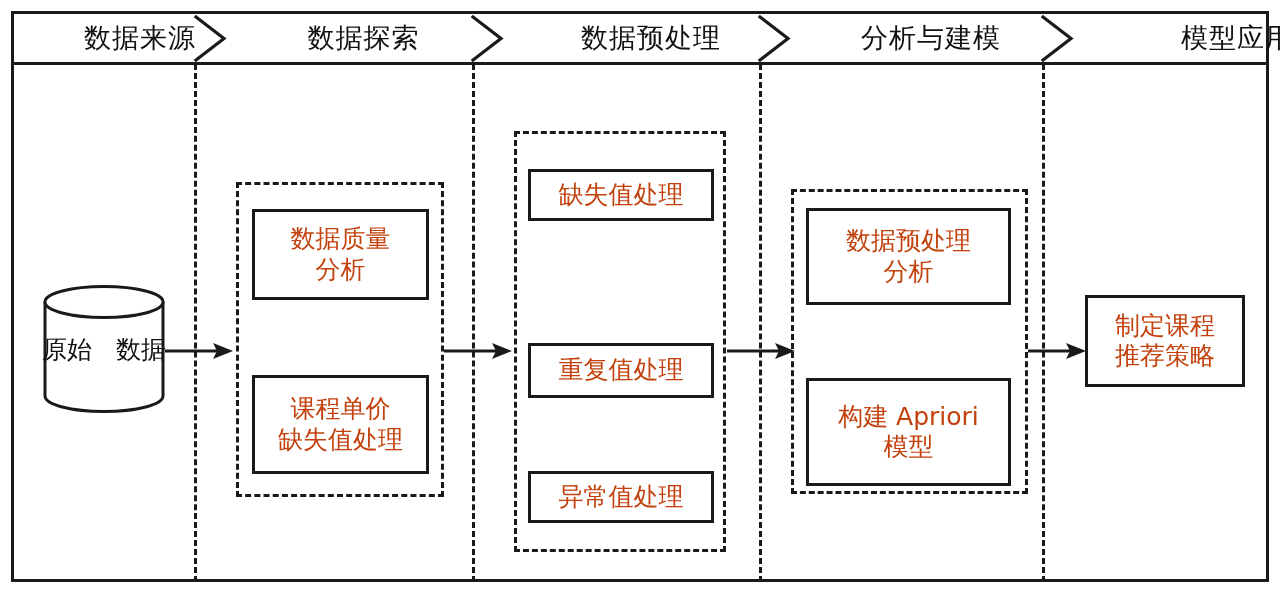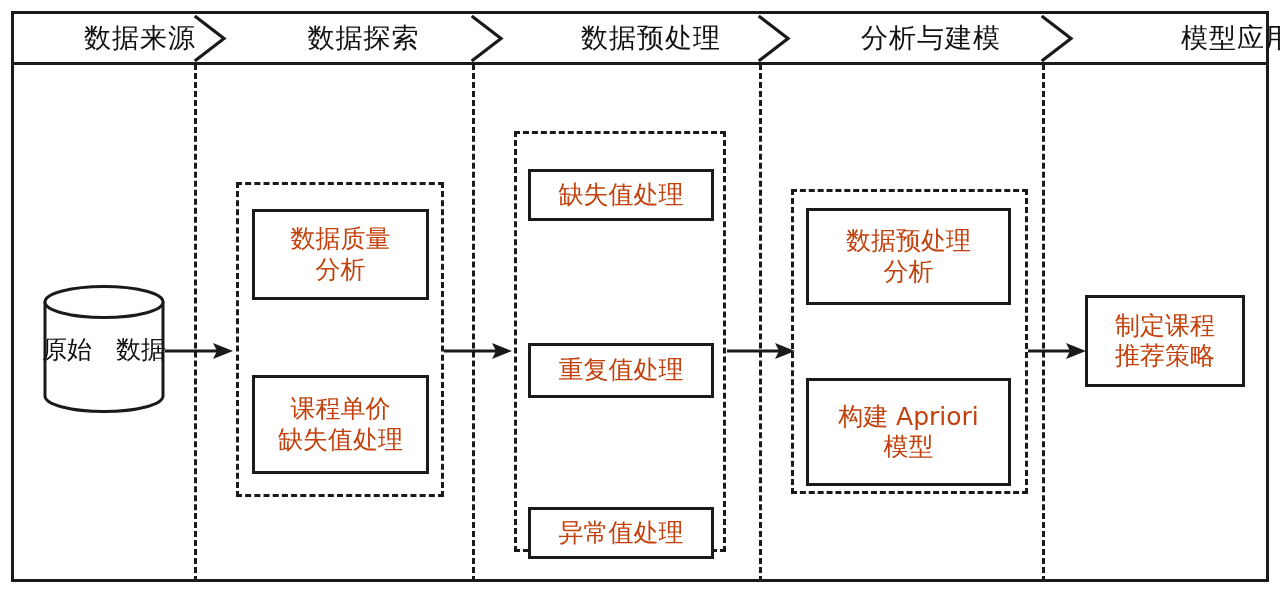--- a/index.html
+++ b/index.html
@@ -215,21 +215,21 @@
   <div class="group-box" style="left:514px; top:131px; width:212px; height:421px;"></div>
 
   <div class="proc-box" style="left:528px; top:169px; width:186px; height:52px;">
     <span>缺失值处理</span>
   </div>
 
   <div class="proc-box" style="left:528px; top:318px; width:186px; height:55px;margin-top:25px;">
     <span>重复值处理</span>
   </div>
 
-  <div class="proc-box" style="left:528px; top:471px; width:186px; height:52px;margin-top:36px;">
+  <div class="proc-box" style="left:528px; top:471px; width:186px; height:52px;">
     <span>异常值处理</span>
   </div>
 
   <div class="arrow" style="left:727px; top:340px; width:72px;">
     <svg width="72" height="22" viewBox="0 0 72 22">
       <line x1="0" y1="11" x2="56" y2="11" stroke="#1a1a1a" stroke-width="3"></line>
       <polygon points="68,11 48,3 52,11 48,19" fill="#1a1a1a"></polygon>
     </svg>
   </div>
 

